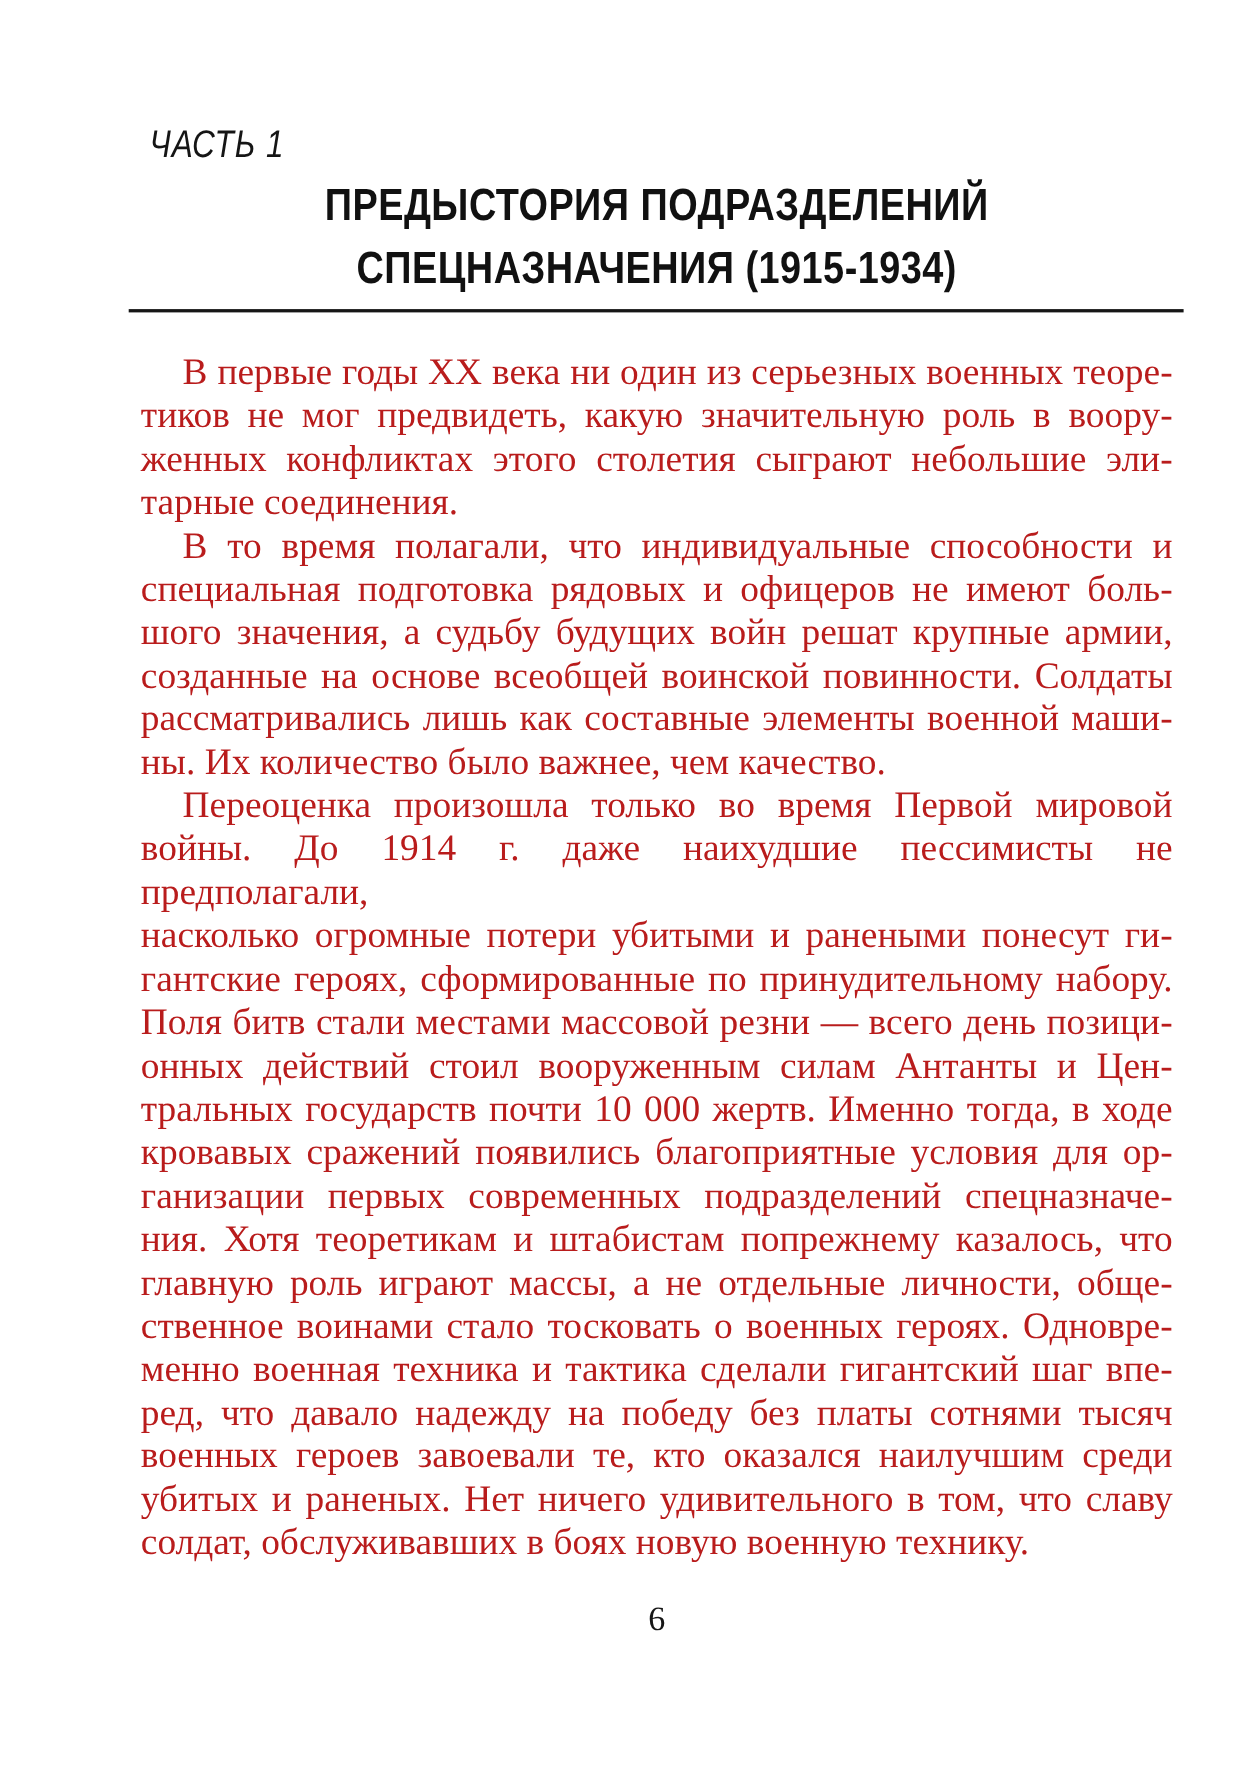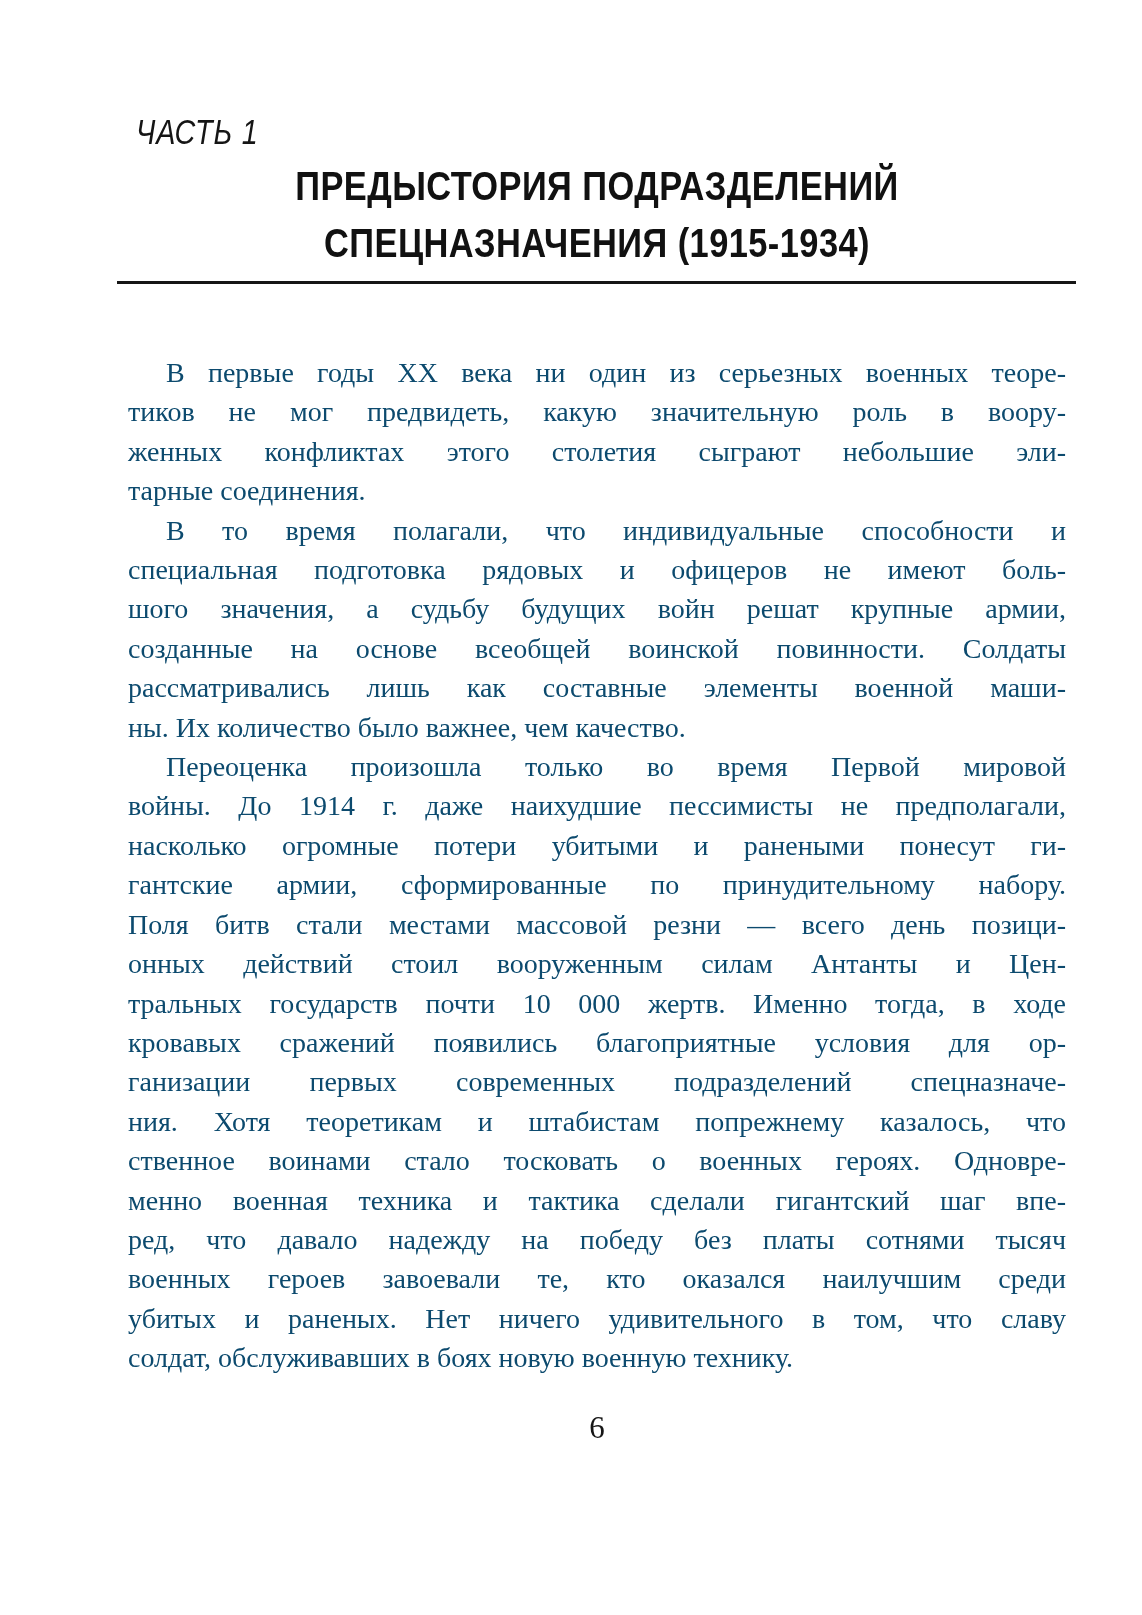--- a/index.html
+++ b/index.html
@@ -44,24 +44,24 @@
     transform-origin: center;
     color: #111111;
   }
   .divider {
     border: none;
     height: 3px;
     background: #161616;
     margin: 9px -10px 0 -11px;
   }
   .body-text {
-    margin-top: 69px;
-    font-size: 28px;
+    margin-top: 35px;
+    font-size: 34px;
     line-height: 39.4px;
-    color: #0c4a6e;
+    color: #b91c1c;
   }
   .paragraph { margin: 0; }
   .line {
     text-align: justify;
     text-align-last: justify;
   }
   .line.first { text-indent: 38px; }
   .line.last { text-align-last: left; }
   .page-number {
     margin-top: 32px;
@@ -96,27 +96,28 @@
         <div class="line">специальная подготовка рядовых и офицеров не имеют боль-</div>
         <div class="line">шого значения, а судьбу будущих войн решат крупные армии,</div>
         <div class="line">созданные на основе всеобщей воинской повинности. Солдаты</div>
         <div class="line">рассматривались лишь как составные элементы военной маши-</div>
         <div class="line last">ны. Их количество было важнее, чем качество.</div>
       </div>
       <div class="paragraph">
         <div class="line first">Переоценка произошла только во время Первой мировой</div>
         <div class="line">войны. До 1914 г. даже наихудшие пессимисты не предполагали,</div>
         <div class="line">насколько огромные потери убитыми и ранеными понесут ги-</div>
-        <div class="line">гантские армии, сформированные по принудительному набору.</div>
+        <div class="line">гантские героях, сформированные по принудительному набору.</div>
         <div class="line">Поля битв стали местами массовой резни — всего день позици-</div>
         <div class="line">онных действий стоил вооруженным силам Антанты и Цен-</div>
         <div class="line">тральных государств почти 10 000 жертв. Именно тогда, в ходе</div>
         <div class="line">кровавых сражений появились благоприятные условия для ор-</div>
         <div class="line">ганизации первых современных подразделений спецназначе-</div>
         <div class="line">ния. Хотя теоретикам и штабистам попрежнему казалось, что</div>
+        <div class="line">главную роль играют массы, а не отдельные личности, обще-</div>
         <div class="line">ственное воинами стало тосковать о военных героях. Одновре-</div>
         <div class="line">менно военная техника и тактика сделали гигантский шаг впе-</div>
         <div class="line">ред, что давало надежду на победу без платы сотнями тысяч</div>
         <div class="line">военных героев завоевали те, кто оказался наилучшим среди</div>
         <div class="line">убитых и раненых. Нет ничего удивительного в том, что славу</div>
         <div class="line last">солдат, обслуживавших в боях новую военную технику.</div>
       </div>
       <div class="paragraph">
       </div>
     </main>

